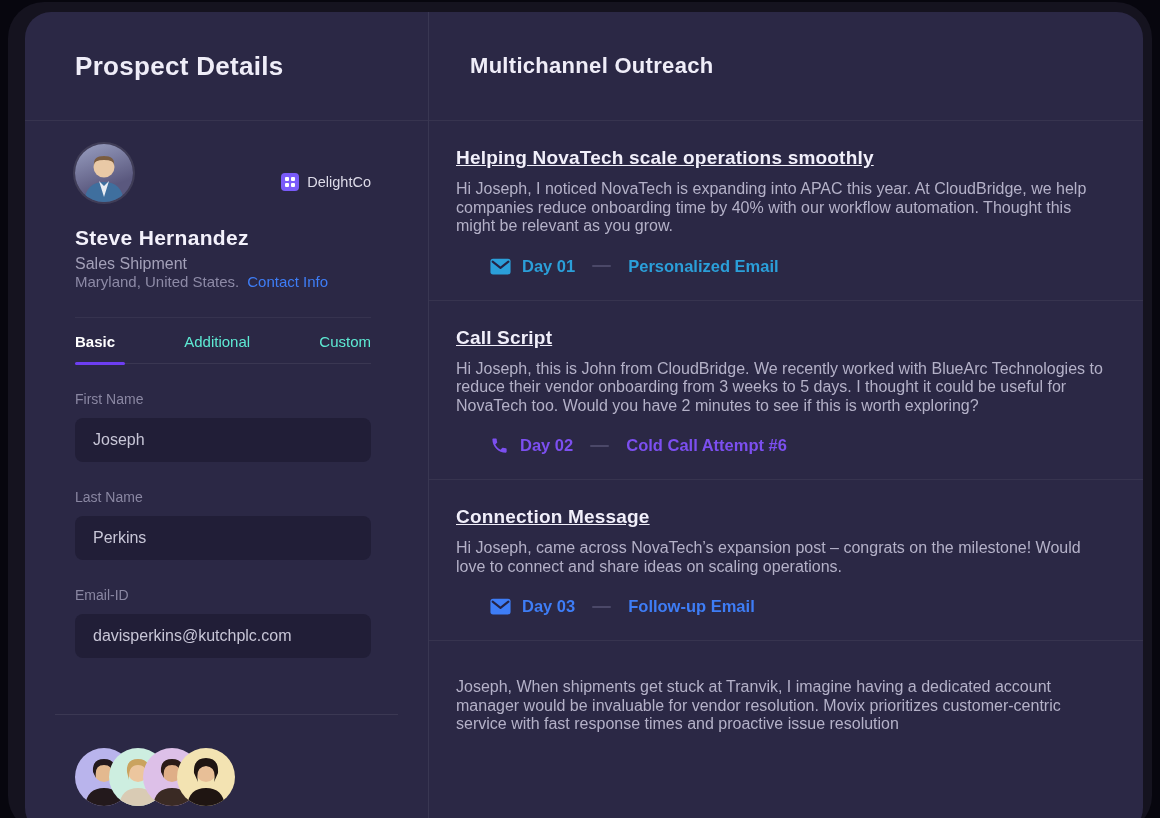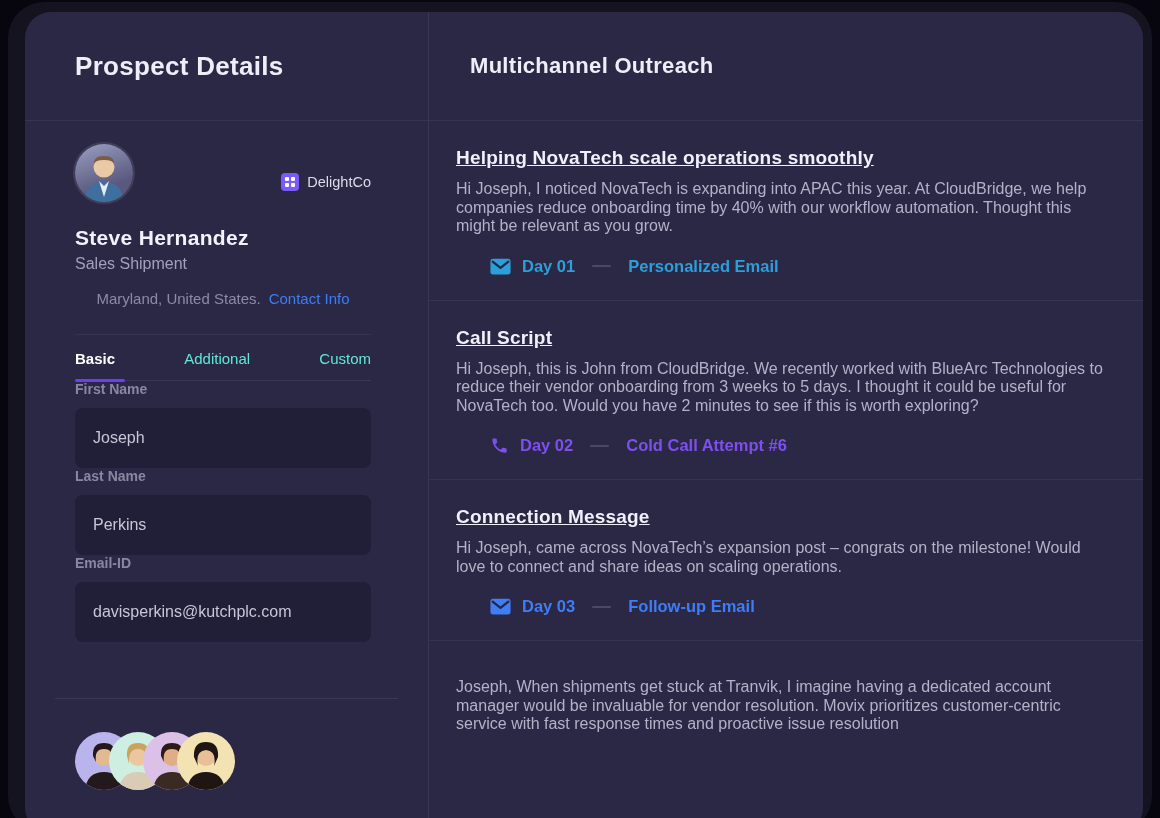--- a/index.html
+++ b/index.html
@@ -92,24 +92,22 @@
     font-weight: 600;
     letter-spacing: 0.3px;
     color: #f3f1fb;
   }
   .prospect-role {
     margin-top: 5px;
     font-size: 16px;
     color: #a3a0b8;
   }
   .location-row {
-    margin-top: 17px;
     font-size: 15px;
     color: #8d8aa6;
-    text-align: center;
   }
   .contact-link {
     margin-left: 8px;
     font-size: 15px;
     font-weight: 500;
     text-decoration: none;
     cursor: pointer;
   }
   .tabs {
     margin-top: 27px;
@@ -127,29 +125,29 @@
     cursor: pointer;
   }
   .tab.active { color: #ffffff; font-weight: 700; }
   .tab.active .tab-underline {
     position: absolute;
     left: 0; bottom: -2px;
     width: 50px; height: 3px;
     border-radius: 3px;
   }
   .field-label {
+    margin-top: 27px;
     font-size: 14px;
     color: #8a87a2;
-    font-weight: bold;
   }
   .field-input {
     margin-top: 11px;
     width: 100%;
     box-sizing: border-box;
-    height: 60px;
+    height: 44px;
     background: #211e37;
     border: none;
     border-radius: 8px;
     padding: 0 18px;
     font-size: 16px;
     color: #c8c6d7;
     font-family: "Liberation Sans", "DejaVu Sans", sans-serif;
     outline: none;
   }
   .left-divider {

